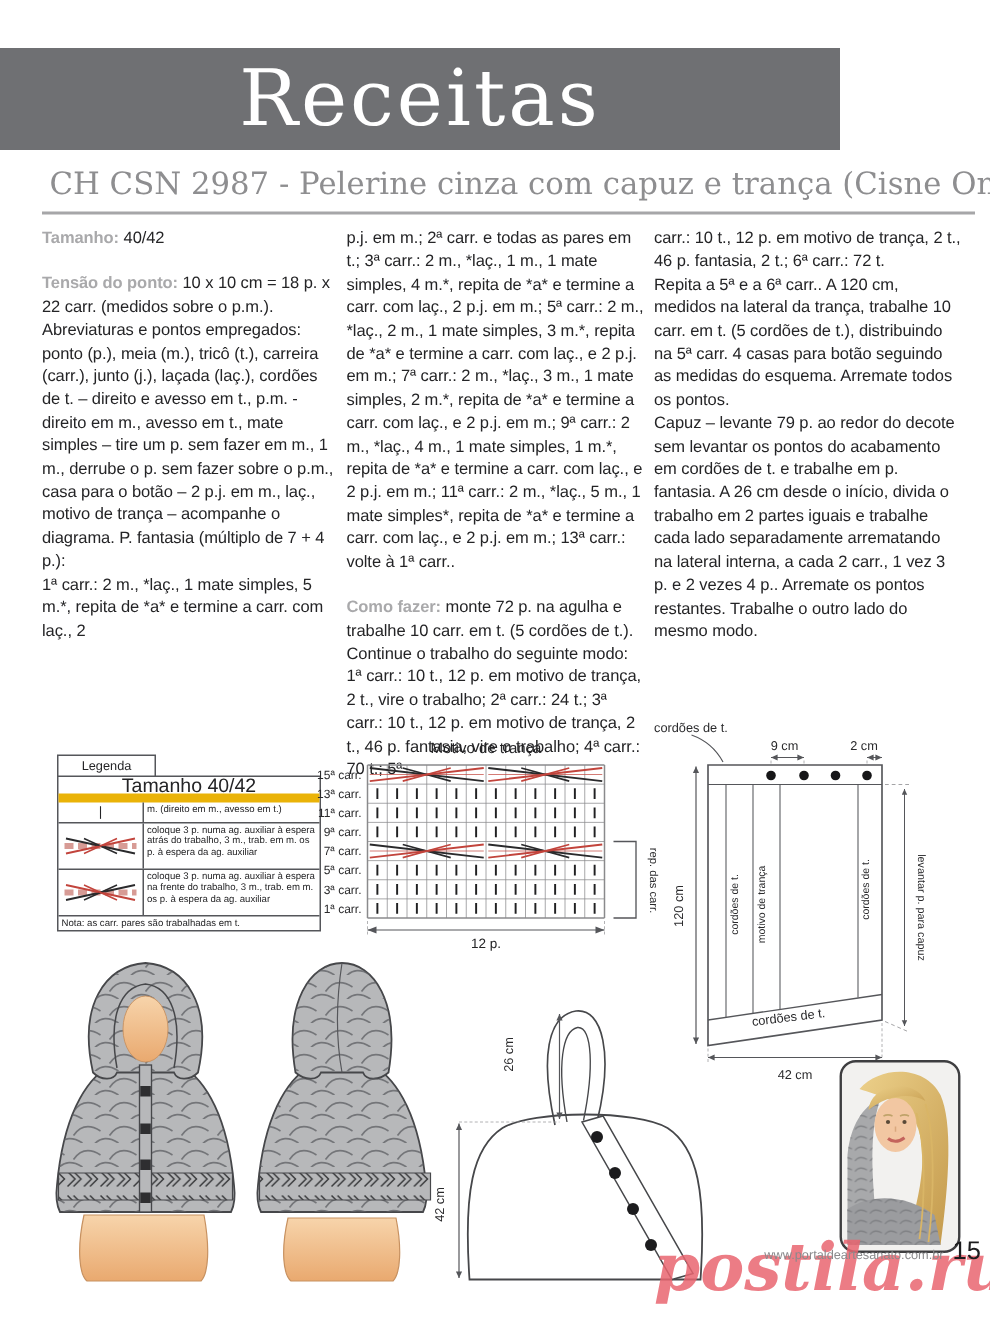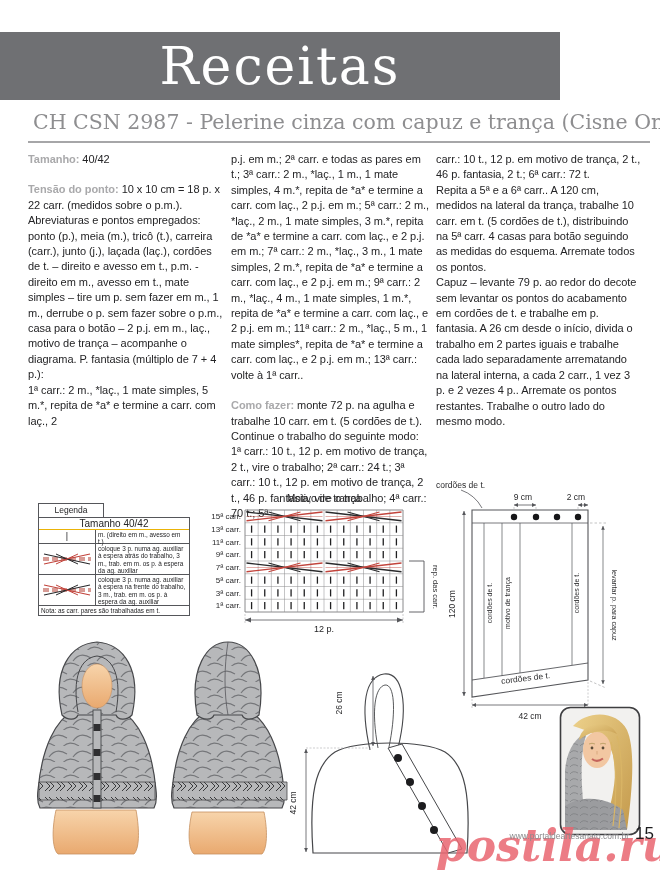--- a/index.html
+++ b/index.html
@@ -16,25 +16,25 @@
   .rule{position:absolute;left:28px;top:141px;width:622px;height:2px;background:#a6a6a8}
   
   .col{position:absolute;top:152px;font-size:11px;line-height:15.4px;color:#242426;
        letter-spacing:-0.05px;text-align:left}
   .col p{margin:0 0 15px 0;white-space:pre-wrap}
   .sec-label{color:#a9a9ab;font-weight:bold}
   #col1{left:28px;width:197px}
   #col2{left:231px;width:200px}
   #col3{left:436px;width:205px}
   
-  .legend{position:absolute;left:38px;top:503px;width:152px;color:#242426}
+  .legend{position:absolute;left:38px;top:503px;width:176px;color:#242426}
   .legend-tab{width:64px;height:13px;border:1px solid #55565a;font-size:8.5px;text-align:center;
               line-height:13px;background:#fff;position:relative;z-index:1}
   .legend-box{border:1px solid #55565a;margin-top:-1px;background:#fff}
-  .legend-header{font-size:10px;text-align:center;border-bottom:1px solid #eab308;
+  .legend-header{font-size:13px;text-align:center;border-bottom:6px solid #eab308;
                  height:11px;line-height:11px}
   .legend-row{display:flex;border-bottom:1px solid #55565a}
   .legend-row:last-of-type{border-bottom:1px solid #55565a}
   .legend-sym{width:56px;border-right:1px solid #55565a;display:flex;align-items:center;
               justify-content:center;flex:none}
   .legend-txt{flex:1;font-size:6.4px;line-height:7.3px;padding:1px 2px}
   .legend-note{font-size:6.4px;line-height:7.3px;padding:1px 2px}
   .bar-sym{font-size:9px;line-height:9px}
   
   .watermark{position:absolute;left:436px;top:820px;z-index:5;

